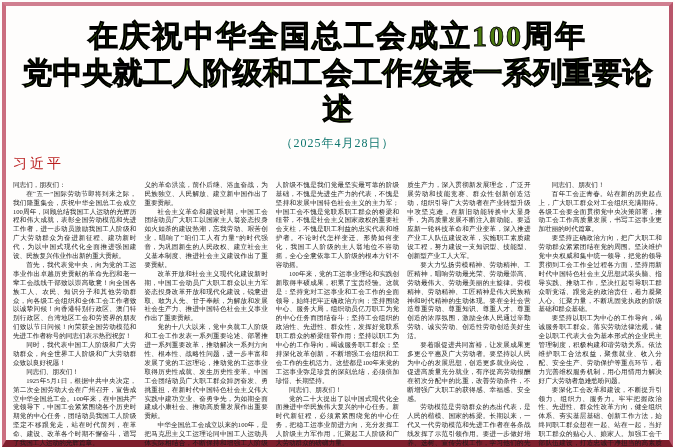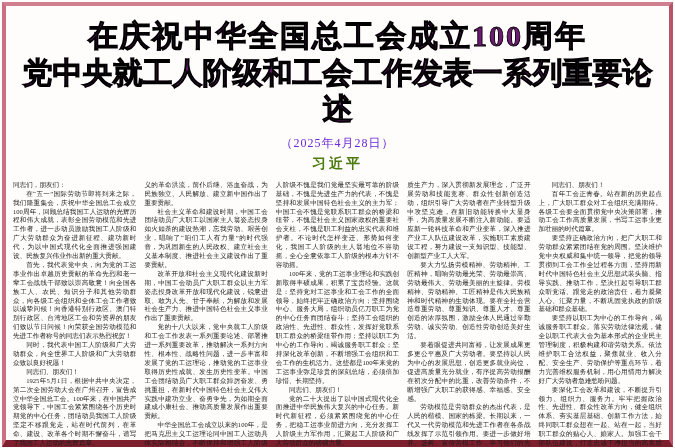--- a/index.html
+++ b/index.html
@@ -16,33 +16,33 @@
     position:absolute;left:2px;top:2px;right:2px;bottom:1px;
     border-left:4px solid #cb6e80;
     border-top:4px solid #d07f90;
     border-right:4px solid #b8556a;
     border-bottom:7px solid #7e1f2d;
     box-sizing:border-box;
     background:#fefdfc;
     padding:6px 7px 4px 7px;
   }
   .headline{
-    text-align:center;color:#701a75;
+    text-align:center;color:#4d7c0f;
     font-weight:900;
     line-height:1.22;
     margin-top:6px;
   }
   .headline .l1{font-size:30px;letter-spacing:2px;-webkit-text-stroke:0.9px #000;}
   .headline .l2{font-size:30px;letter-spacing:0px;-webkit-text-stroke:0.9px #000;}
   .dateline{
-    text-align:center;font-size:12px;color:#6d28d9;margin-top:7px;letter-spacing:1px;
+    text-align:center;font-size:12px;color:#0f766e;margin-top:7px;letter-spacing:1px;
   }
   .author{
-    text-align:center;font-size:14px;color:#4d7c0f;margin-top:3px;margin-bottom:8px;
-    font-weight:700;letter-spacing:3px;
+    text-align:left;font-size:14px;color:#b91c1c;margin-top:3px;margin-bottom:8px;
+    font-weight:400;letter-spacing:3px;
   }
   .body-cols{
     height:300px;overflow:hidden;
     column-count:5;column-gap:8px;column-fill:auto;
     font-size:6.6px;line-height:8.9px;color:#1c1c1c;
     text-align:justify;text-justify:inter-character;
   }
   .body-cols p{margin:0;padding:0;text-indent:2em;}
   .body-cols p.no-indent{text-indent:0;}
 </style>

